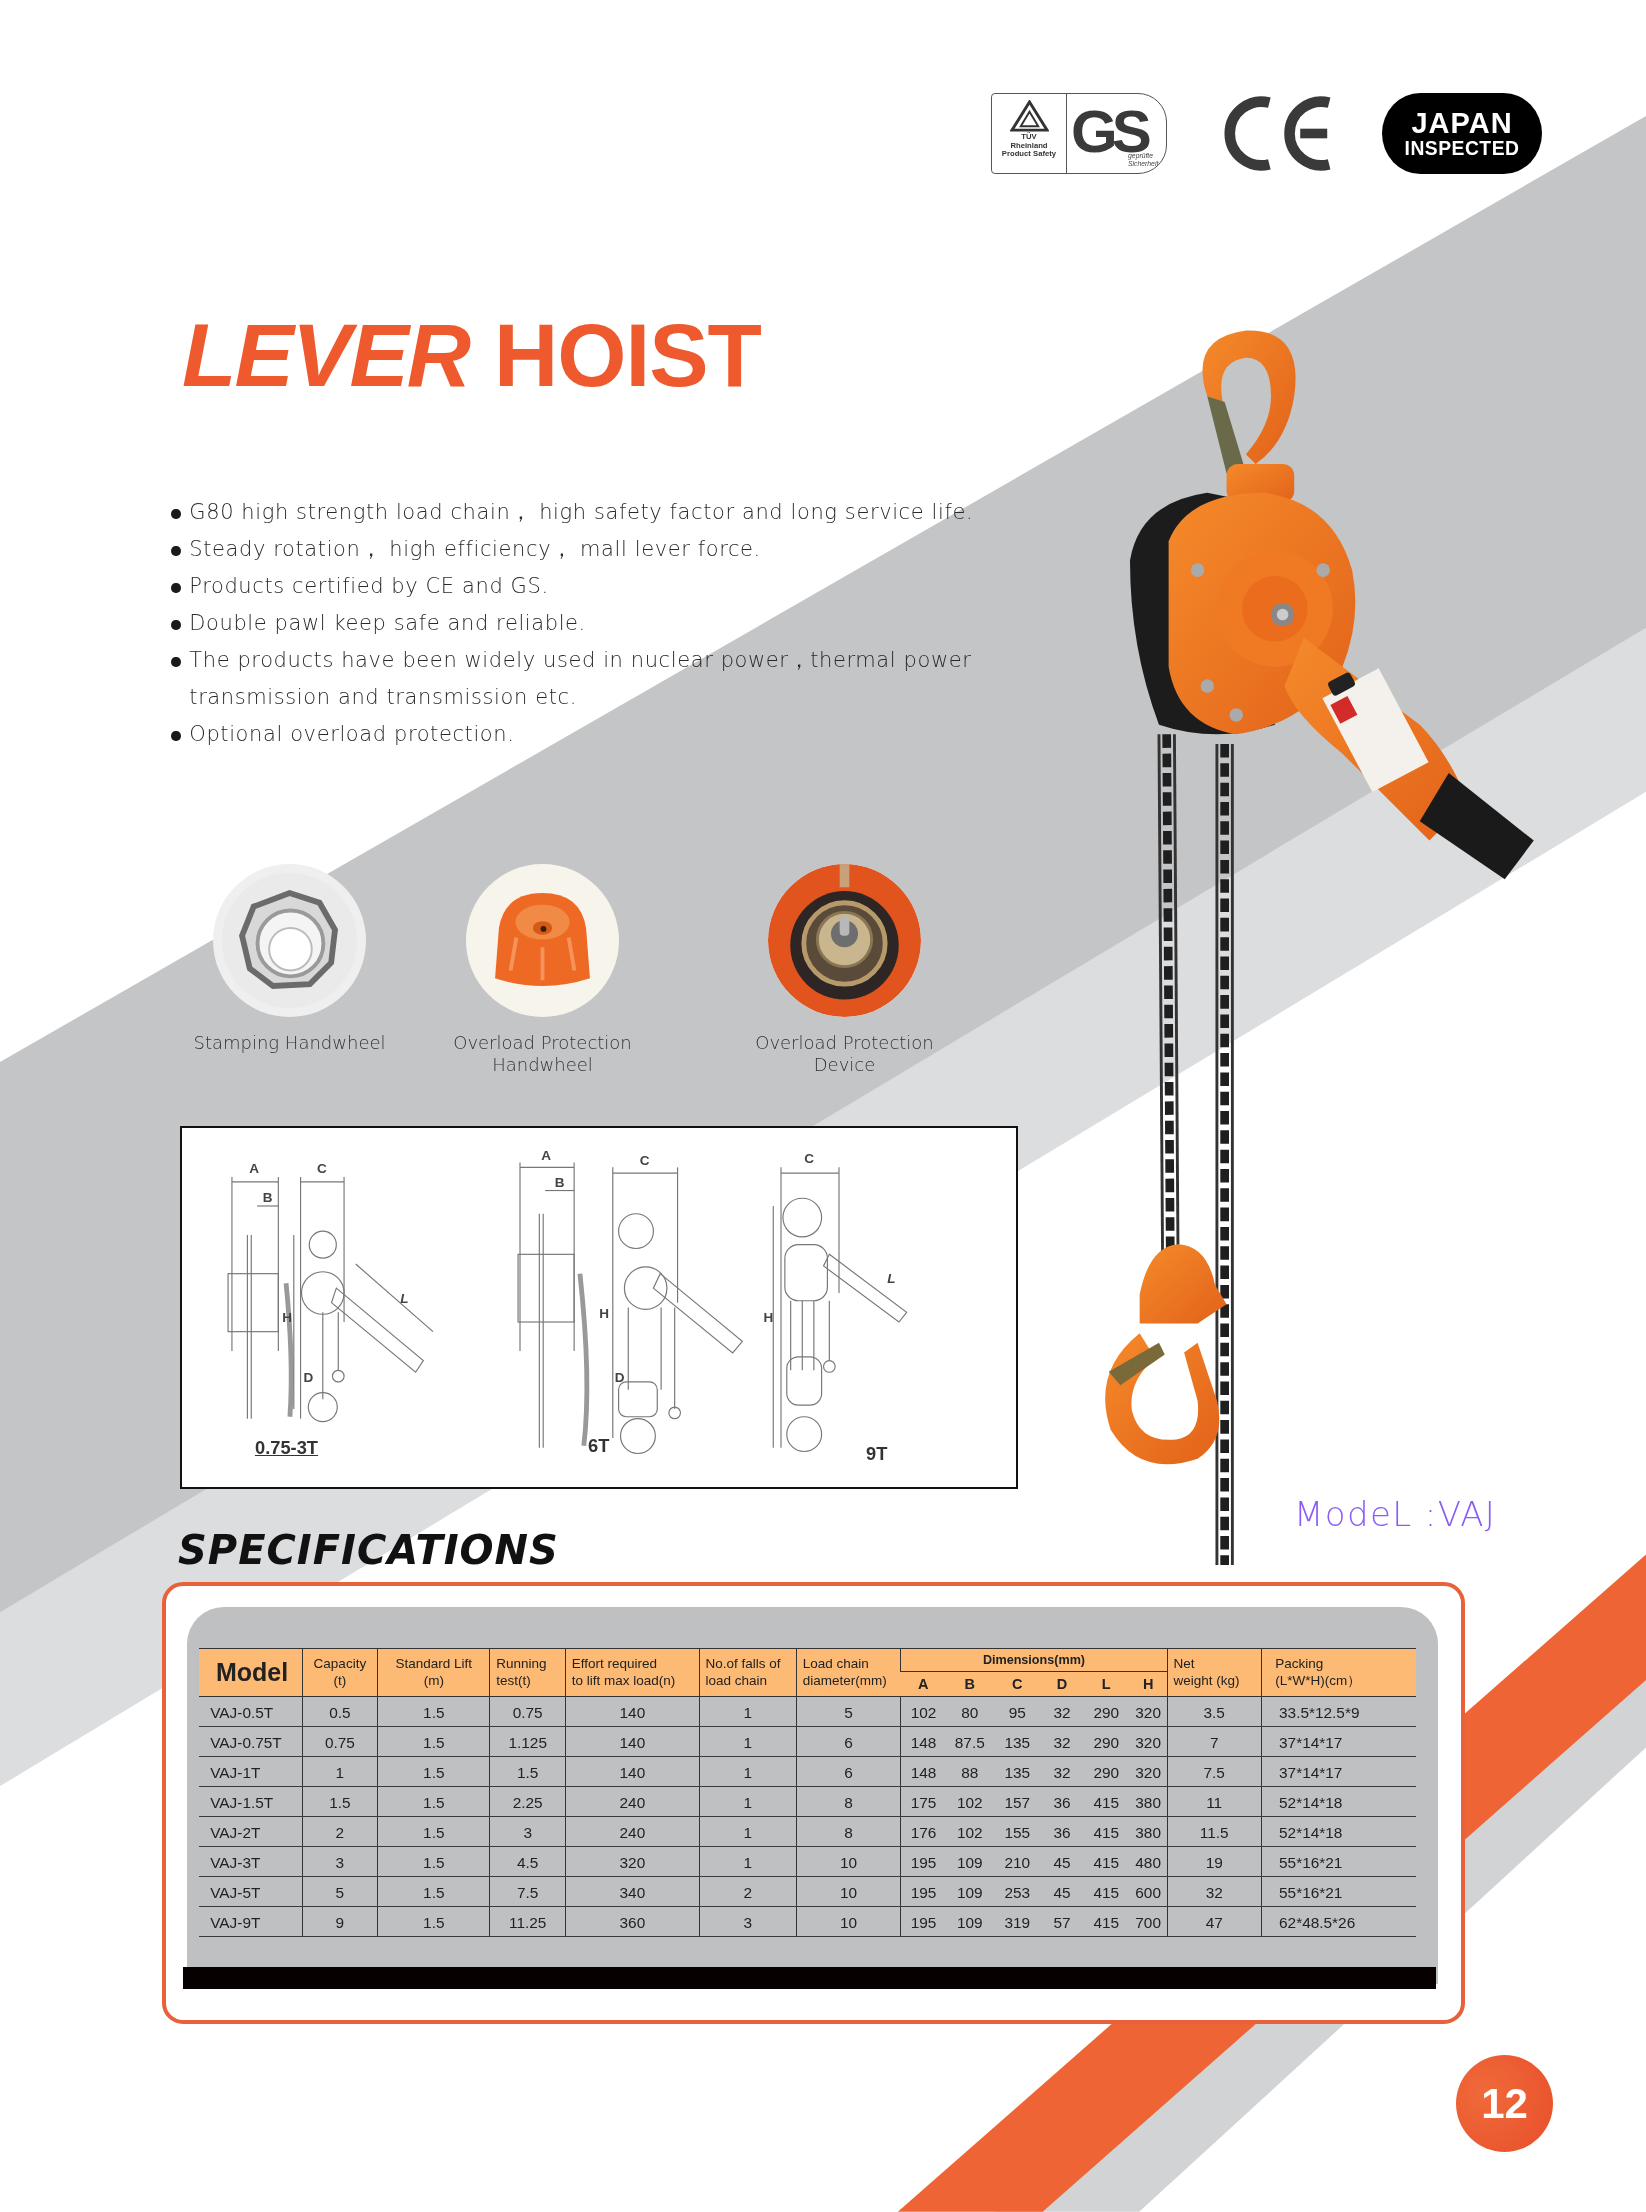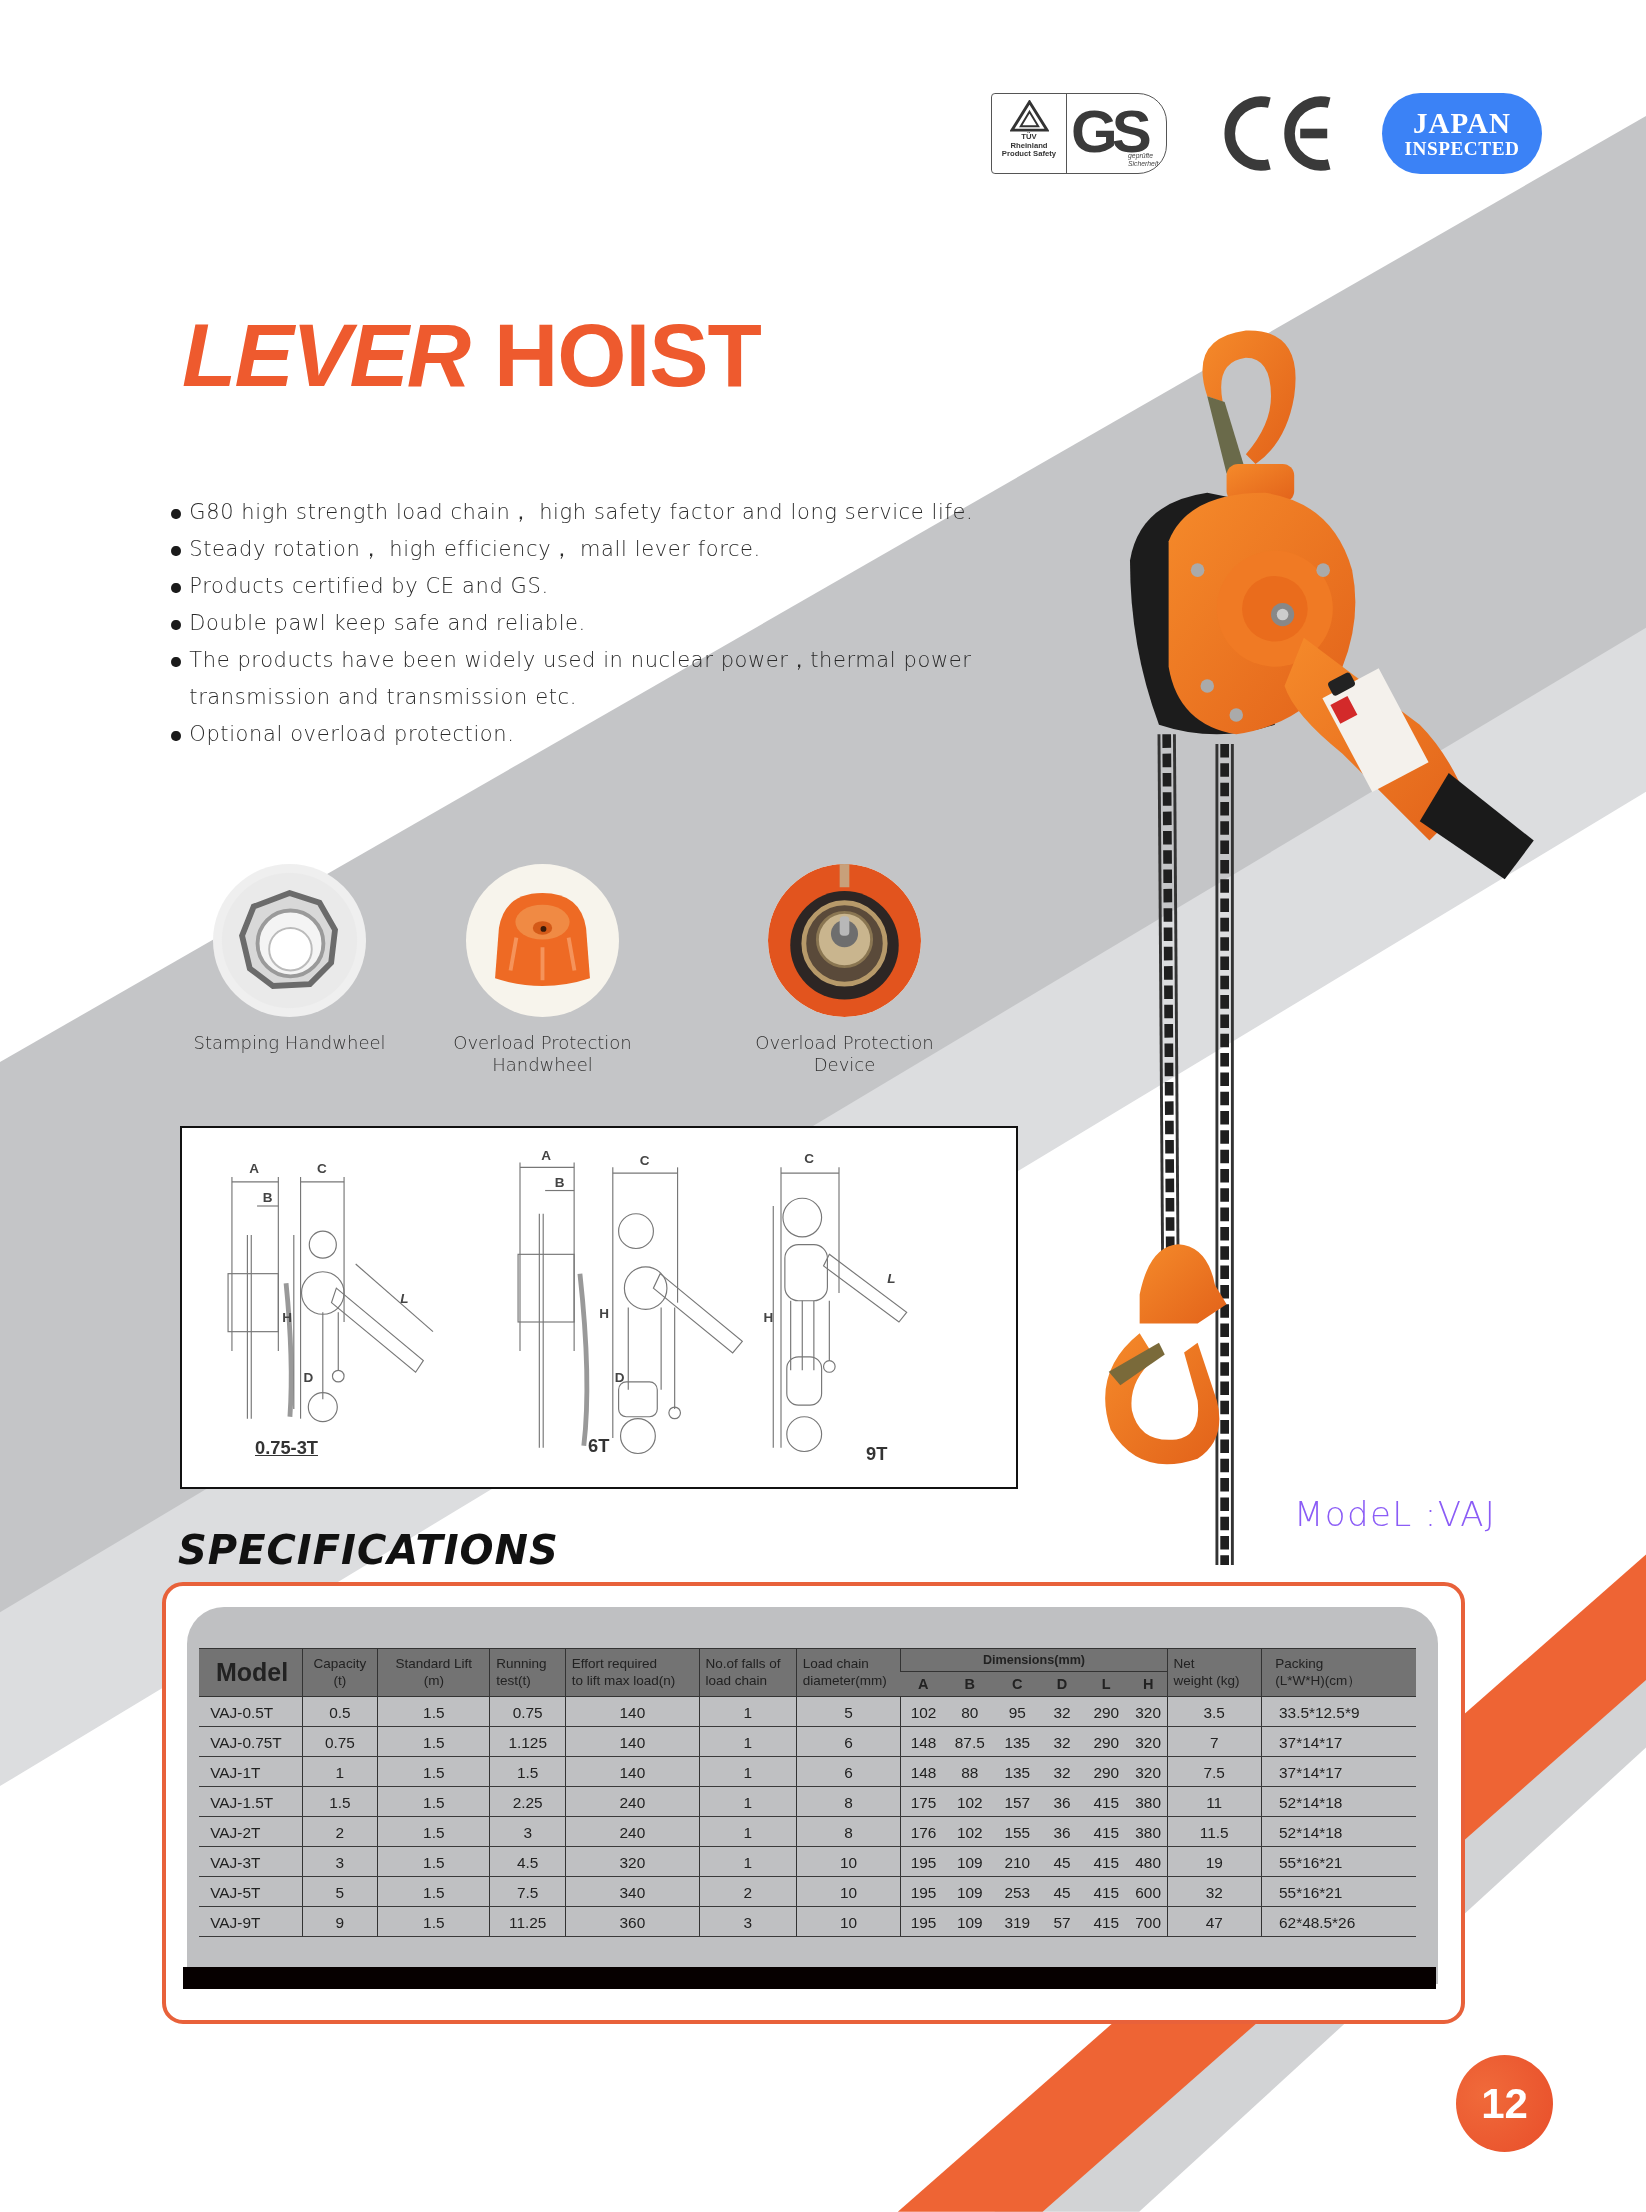--- a/index.html
+++ b/index.html
@@ -12,21 +12,21 @@
 
   
   .certs { position: absolute; top: 93px; left: 991px; height: 83px; z-index: 3; }
   .tuv-gs { position: absolute; left: 0; top: 0; width: 176px; height: 81px; border: 1.9px solid #555; border-radius: 3.9px 29px 29px 3.9px; background: #fff; display: flex; }
   .tuv { width: 75px; border-right: 1.9px solid #555; display: flex; flex-direction: column; align-items: center; padding-top: 5.8px; }
   .tuv-text { font-family: "Liberation Sans", sans-serif; font-size: 7.7px; font-weight: bold; line-height: 8.7px; text-align: center; color: #333; }
   .gs { flex: 1; position: relative; }
   .gs-letters { position: absolute; left: 3.9px; top: 3.9px; font-family: "Liberation Sans", sans-serif; font-weight: bold; font-size: 60px; line-height: 68px; color: #3a3a3a; letter-spacing: -5.8px; }
   .gs-sub { position: absolute; right: 7.7px; bottom: 5.8px; font-family: "Liberation Sans", sans-serif; font-style: italic; font-size: 6.8px; line-height: 7.7px; color: #444; }
   .ce { position: absolute; left: 230px; top: 0; width: 116px; height: 81px; }
-  .japan { position: absolute; left: 391px; top: 0; width: 160px; height: 81px; background: #3b82f6; border-radius: 39px / 41px; display: flex; flex-direction: column; align-items: center; justify-content: center; color: #fff; font-family: Liberation Serif, serif; font-weight: bold; }
+  .japan { position: absolute; left: 391px; top: 0; width: 160px; height: 81px; background: #000000; border-radius: 39px / 41px; display: flex; flex-direction: column; align-items: center; justify-content: center; color: #fff; font-family: Liberation Sans, sans-serif; font-weight: bold; }
   .japan .j1 { font-size: 29px; line-height: 29px; letter-spacing: 1px; }
   .japan .j2 { font-size: 19.3px; line-height: 21px; letter-spacing: 0.5px; }
 
   
   .title { position: absolute; left: 182px; top: 307px; z-index: 3; font-family: "Liberation Sans", sans-serif; font-weight: bold; font-size: 89px; line-height: 97px; color: #ee5a2e; white-space: nowrap; }
   .title .t1 { font-style: italic; letter-spacing: -1.9px; }
   .title .t2 { letter-spacing: -1px; }
 
   
   .features { position: absolute; left: 170px; top: 494px; z-index: 3; list-style: none; }
@@ -52,21 +52,21 @@
   .hoist { position: absolute; left: 1101px; top: 319px; width: 454px; height: 1246px; z-index: 2; }
 
   .model-label { position: absolute; left: 1294px; top: 1495px; z-index: 3; font-family: "DejaVu Sans", sans-serif; font-size: 34px; line-height: 39px; color: #8b5cf6; letter-spacing: 1.4px; font-weight: 300; white-space: nowrap; }
 
   
   .spec-heading { position: absolute; left: 178px; top: 1529px; z-index: 3; font-family: "DejaVu Sans", sans-serif; font-weight: bold; font-style: italic; font-size: 40px; line-height: 42px; color: #111; letter-spacing: 1px; }
   .spec-frame { position: absolute; left: 162px; top: 1582px; width: 1303px; height: 442px; border: 4.8px solid #e8613a; border-radius: 21px; background: #fff; z-index: 3; }
   .spec-panel { position: absolute; left: 21px; top: 21px; width: 1251px; height: 377px; background: #bfc0c2; border-radius: 37px 37px 0 0; }
   .spec-blackbar { position: absolute; left: 17.4px; top: 381px; width: 1253px; height: 22px; background: #060000; }
   table.spec { position: absolute; left: 11.6px; top: 41px; width: 1217px; border-collapse: collapse; font-family: "Liberation Sans", sans-serif; color: #222; }
-  table.spec th { background: #737373; font-weight: normal; font-size: 13.5px; line-height: 16.4px; text-align: left; vertical-align: middle; padding: 1.9px 5.8px; border-left: 1px solid #333; border-top: 1.9px solid #333; border-bottom: 1.9px solid #333; }
+  table.spec th { background: #fdba74; font-weight: normal; font-size: 13.5px; line-height: 16.4px; text-align: left; vertical-align: middle; padding: 1.9px 5.8px; border-left: 1px solid #333; border-top: 1.9px solid #333; border-bottom: 1.9px solid #333; }
   table.spec th:first-child { border-left: none; }
   table.spec th.model-h { font-family: "Liberation Sans", sans-serif; font-weight: bold; font-size: 25px; padding-left: 17.4px; }
   table.spec th.center { text-align: center; }
   table.spec th.dims-h { text-align: center; font-weight: bold; font-size: 12.6px; border-bottom: 1px solid #333; padding: 2.9px 0; }
   table.spec th.dim { text-align: center; font-weight: bold; font-size: 14.5px; border-left: none; border-top: none; padding: 3.9px 0; }
   table.spec td { font-size: 15.4px; line-height: 17.4px; padding: 6.8px 3.9px 4.8px; border-bottom: 1.9px solid #3a3a3a; border-left: 1px solid #333; text-align: center; background: transparent; }
   table.spec td.model { text-align: left; padding-left: 11.6px; border-left: none; }
   table.spec td.d { border-left: none; padding: 6.8px 1.9px 4.8px; }
   table.spec td.d.first { border-left: 1px solid #333; }
   table.spec td.pack { text-align: left; padding-left: 17.4px; }

